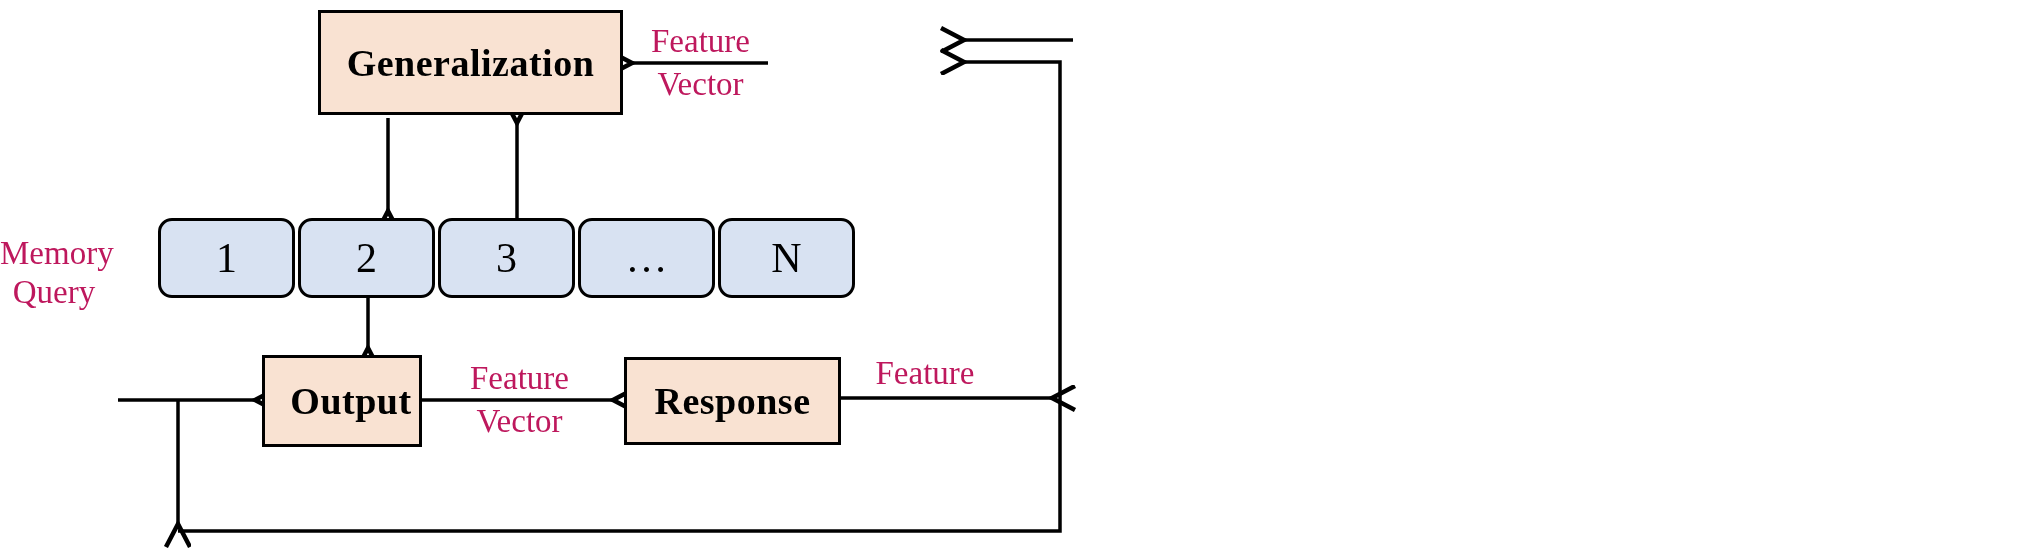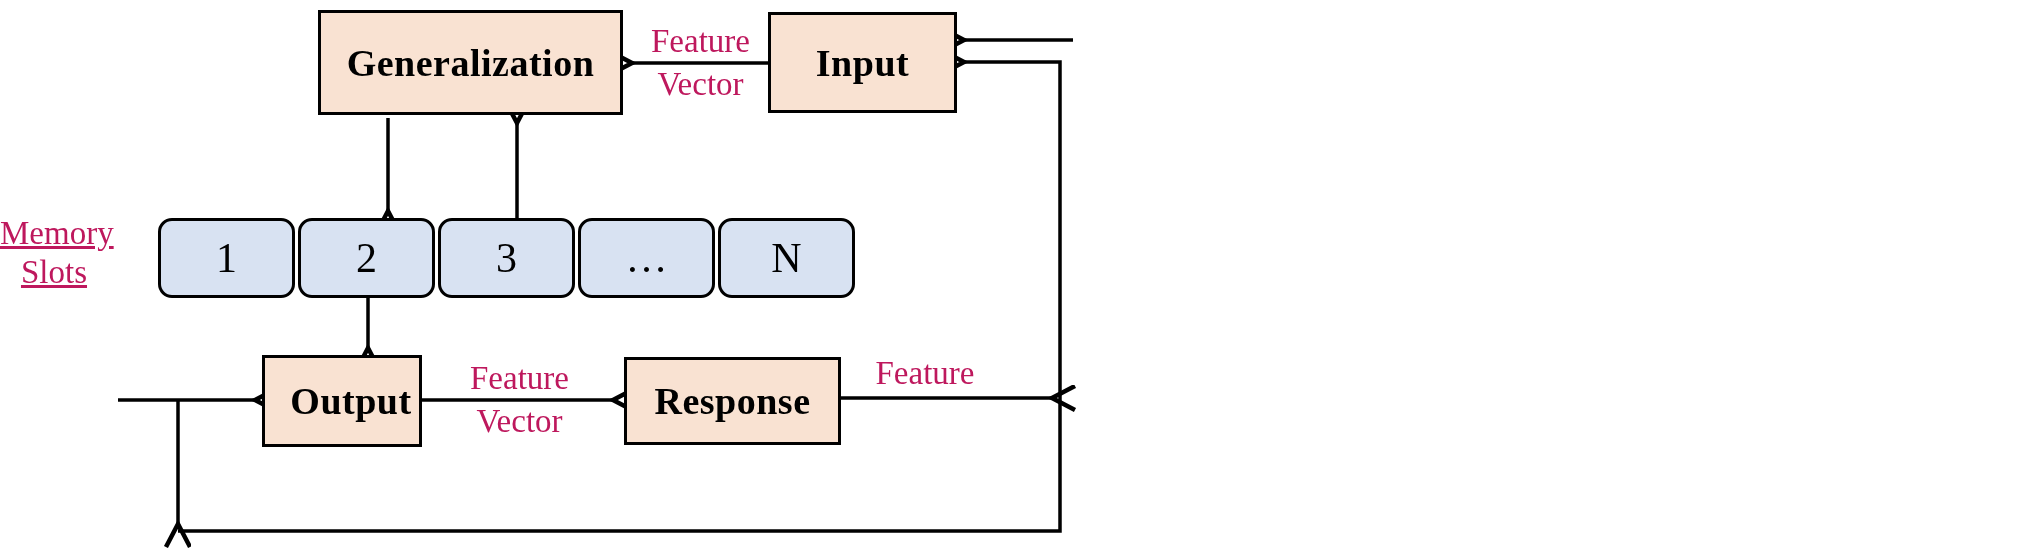--- a/index.html
+++ b/index.html
@@ -71,21 +71,21 @@
   .slot-5 { left: 718px; }
 
   .edge-label {
     position: absolute;
     font-size: 33px;
     color: #be185d;
     text-align: center;
     line-height: 43px;
     white-space: nowrap;
   }
-  .lbl-memory-slots       { left: 0px;   top: 214px; width: 108px; line-height: 39px; text-decoration: underline; }
+  .lbl-memory-slots       { left: 0px;   top: 234px; width: 108px; line-height: 39px; }
   .lbl-feature-vector-top { left: 628px; top: 20px;  width: 145px; }
   .lbl-feature-vector-bot { left: 447px; top: 357px; width: 145px; }
   .lbl-query              { left: 77px;  top: 345px; width: 130px; }
   .lbl-answer             { left: 855px; top: 352px; width: 140px; }
 </style>
 </head>
 <body>
 
 <div id="canvas">
 
@@ -114,23 +114,20 @@
 
     <path class="edge" d="M 422 400 L 613 400" marker-end="url(#arrow)"></path>
 
     <path class="edge" d="M 837 398 L 1052 398" marker-end="url(#arrow)"></path>
   </svg>
 
   <div class="node node-generalization">
     <span>Generalization</span>
   </div>
 
-  <div class="node node-input">
-    <span>Input</span>
-  </div>
 
   <div class="node node-output">
     <span>Output</span>
   </div>
 
   <div class="node node-response">
     <span>Response</span>
   </div>
 
   <div class="slot slot-1">
@@ -144,21 +141,21 @@
   </div>
   <div class="slot slot-4">
     <span>…</span>
   </div>
   <div class="slot slot-5">
     <span>N</span>
   </div>
 
   <div class="edge-label lbl-memory-slots">
     <div>Memory</div>
-    <div>Slots</div>
+    <div>Query</div>
   </div>
 
   <div class="edge-label lbl-feature-vector-top">
     <div>Feature</div>
     <div>Vector</div>
   </div>
 
   <div class="edge-label lbl-feature-vector-bot">
     <div>Feature</div>
     <div>Vector</div>

